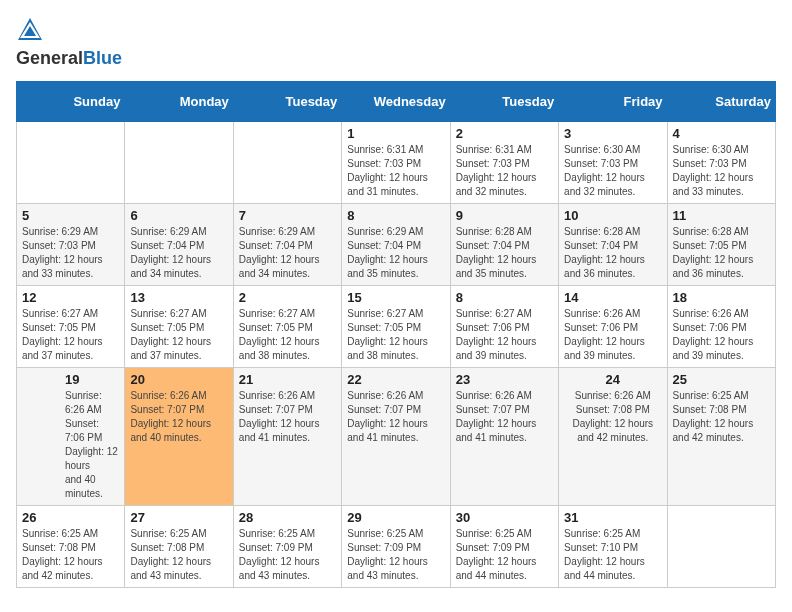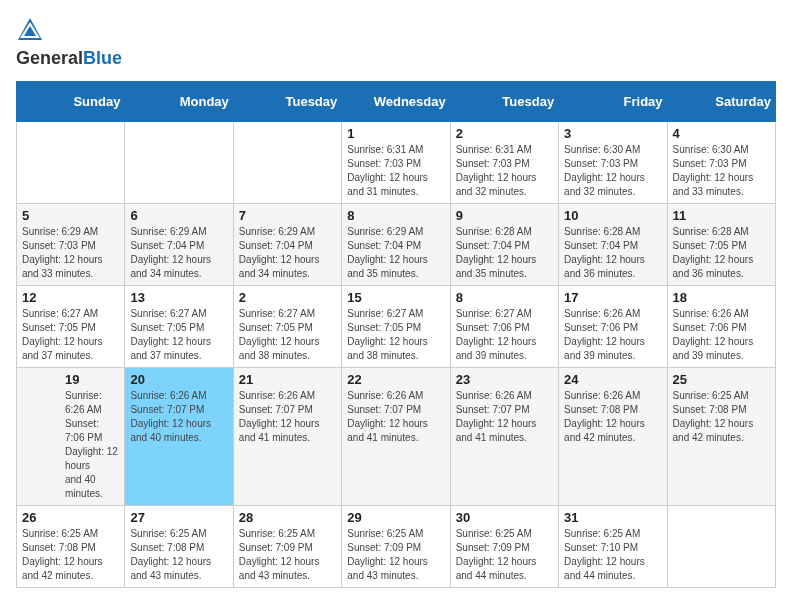--- a/index.html
+++ b/index.html
@@ -226,21 +226,21 @@
 and 38 minutes.</div>
         </td>
         <td>
           <span class="day-number">8</span>
           <div class="day-info" style="white-space: pre-line;">Sunrise: 6:27 AM
 Sunset: 7:06 PM
 Daylight: 12 hours
 and 39 minutes.</div>
         </td>
         <td>
-          <span class="day-number">17</span>
+          <span class="day-number">14</span>
           <div class="day-info" style="white-space: pre-line;">Sunrise: 6:26 AM
 Sunset: 7:06 PM
 Daylight: 12 hours
 and 39 minutes.</div>
         </td>
         <td>
           <span class="day-number">18</span>
           <div class="day-info" style="white-space: pre-line;">Sunrise: 6:26 AM
 Sunset: 7:06 PM
 Daylight: 12 hours
@@ -248,21 +248,21 @@
         </td>
       </tr>
       <tr>
         <td style="background-color: rgb(245, 245, 245); padding-left: 48px;">
           <span class="day-number">19</span>
           <div class="day-info" style="white-space: pre-line;">Sunrise: 6:26 AM
 Sunset: 7:06 PM
 Daylight: 12 hours
 and 40 minutes.</div>
         </td>
-        <td style="background-color: #7dd3fc;">
+        <td style="background-color: #fdba74;">
           <span class="day-number">20</span>
           <div class="day-info" style="white-space: pre-line;">Sunrise: 6:26 AM
 Sunset: 7:07 PM
 Daylight: 12 hours
 and 40 minutes.</div>
         </td>
         <td style="background-color: rgb(245, 245, 245);">
           <span class="day-number">21</span>
           <div class="day-info" style="white-space: pre-line;">Sunrise: 6:26 AM
 Sunset: 7:07 PM
@@ -276,21 +276,21 @@
 Daylight: 12 hours
 and 41 minutes.</div>
         </td>
         <td style="background-color: rgb(245, 245, 245); margin-left: 37px;">
           <span class="day-number">23</span>
           <div class="day-info" style="white-space: pre-line;">Sunrise: 6:26 AM
 Sunset: 7:07 PM
 Daylight: 12 hours
 and 41 minutes.</div>
         </td>
-        <td style="background-color: rgb(245, 245, 245);">
+        <td style="background-color: rgb(245, 245, 245); text-align: center;">
           <span class="day-number">24</span>
           <div class="day-info" style="white-space: pre-line;">Sunrise: 6:26 AM
 Sunset: 7:08 PM
 Daylight: 12 hours
 and 42 minutes.</div>
         </td>
         <td style="background-color: rgb(245, 245, 245);">
           <span class="day-number">25</span>
           <div class="day-info" style="white-space: pre-line;">Sunrise: 6:25 AM
 Sunset: 7:08 PM

